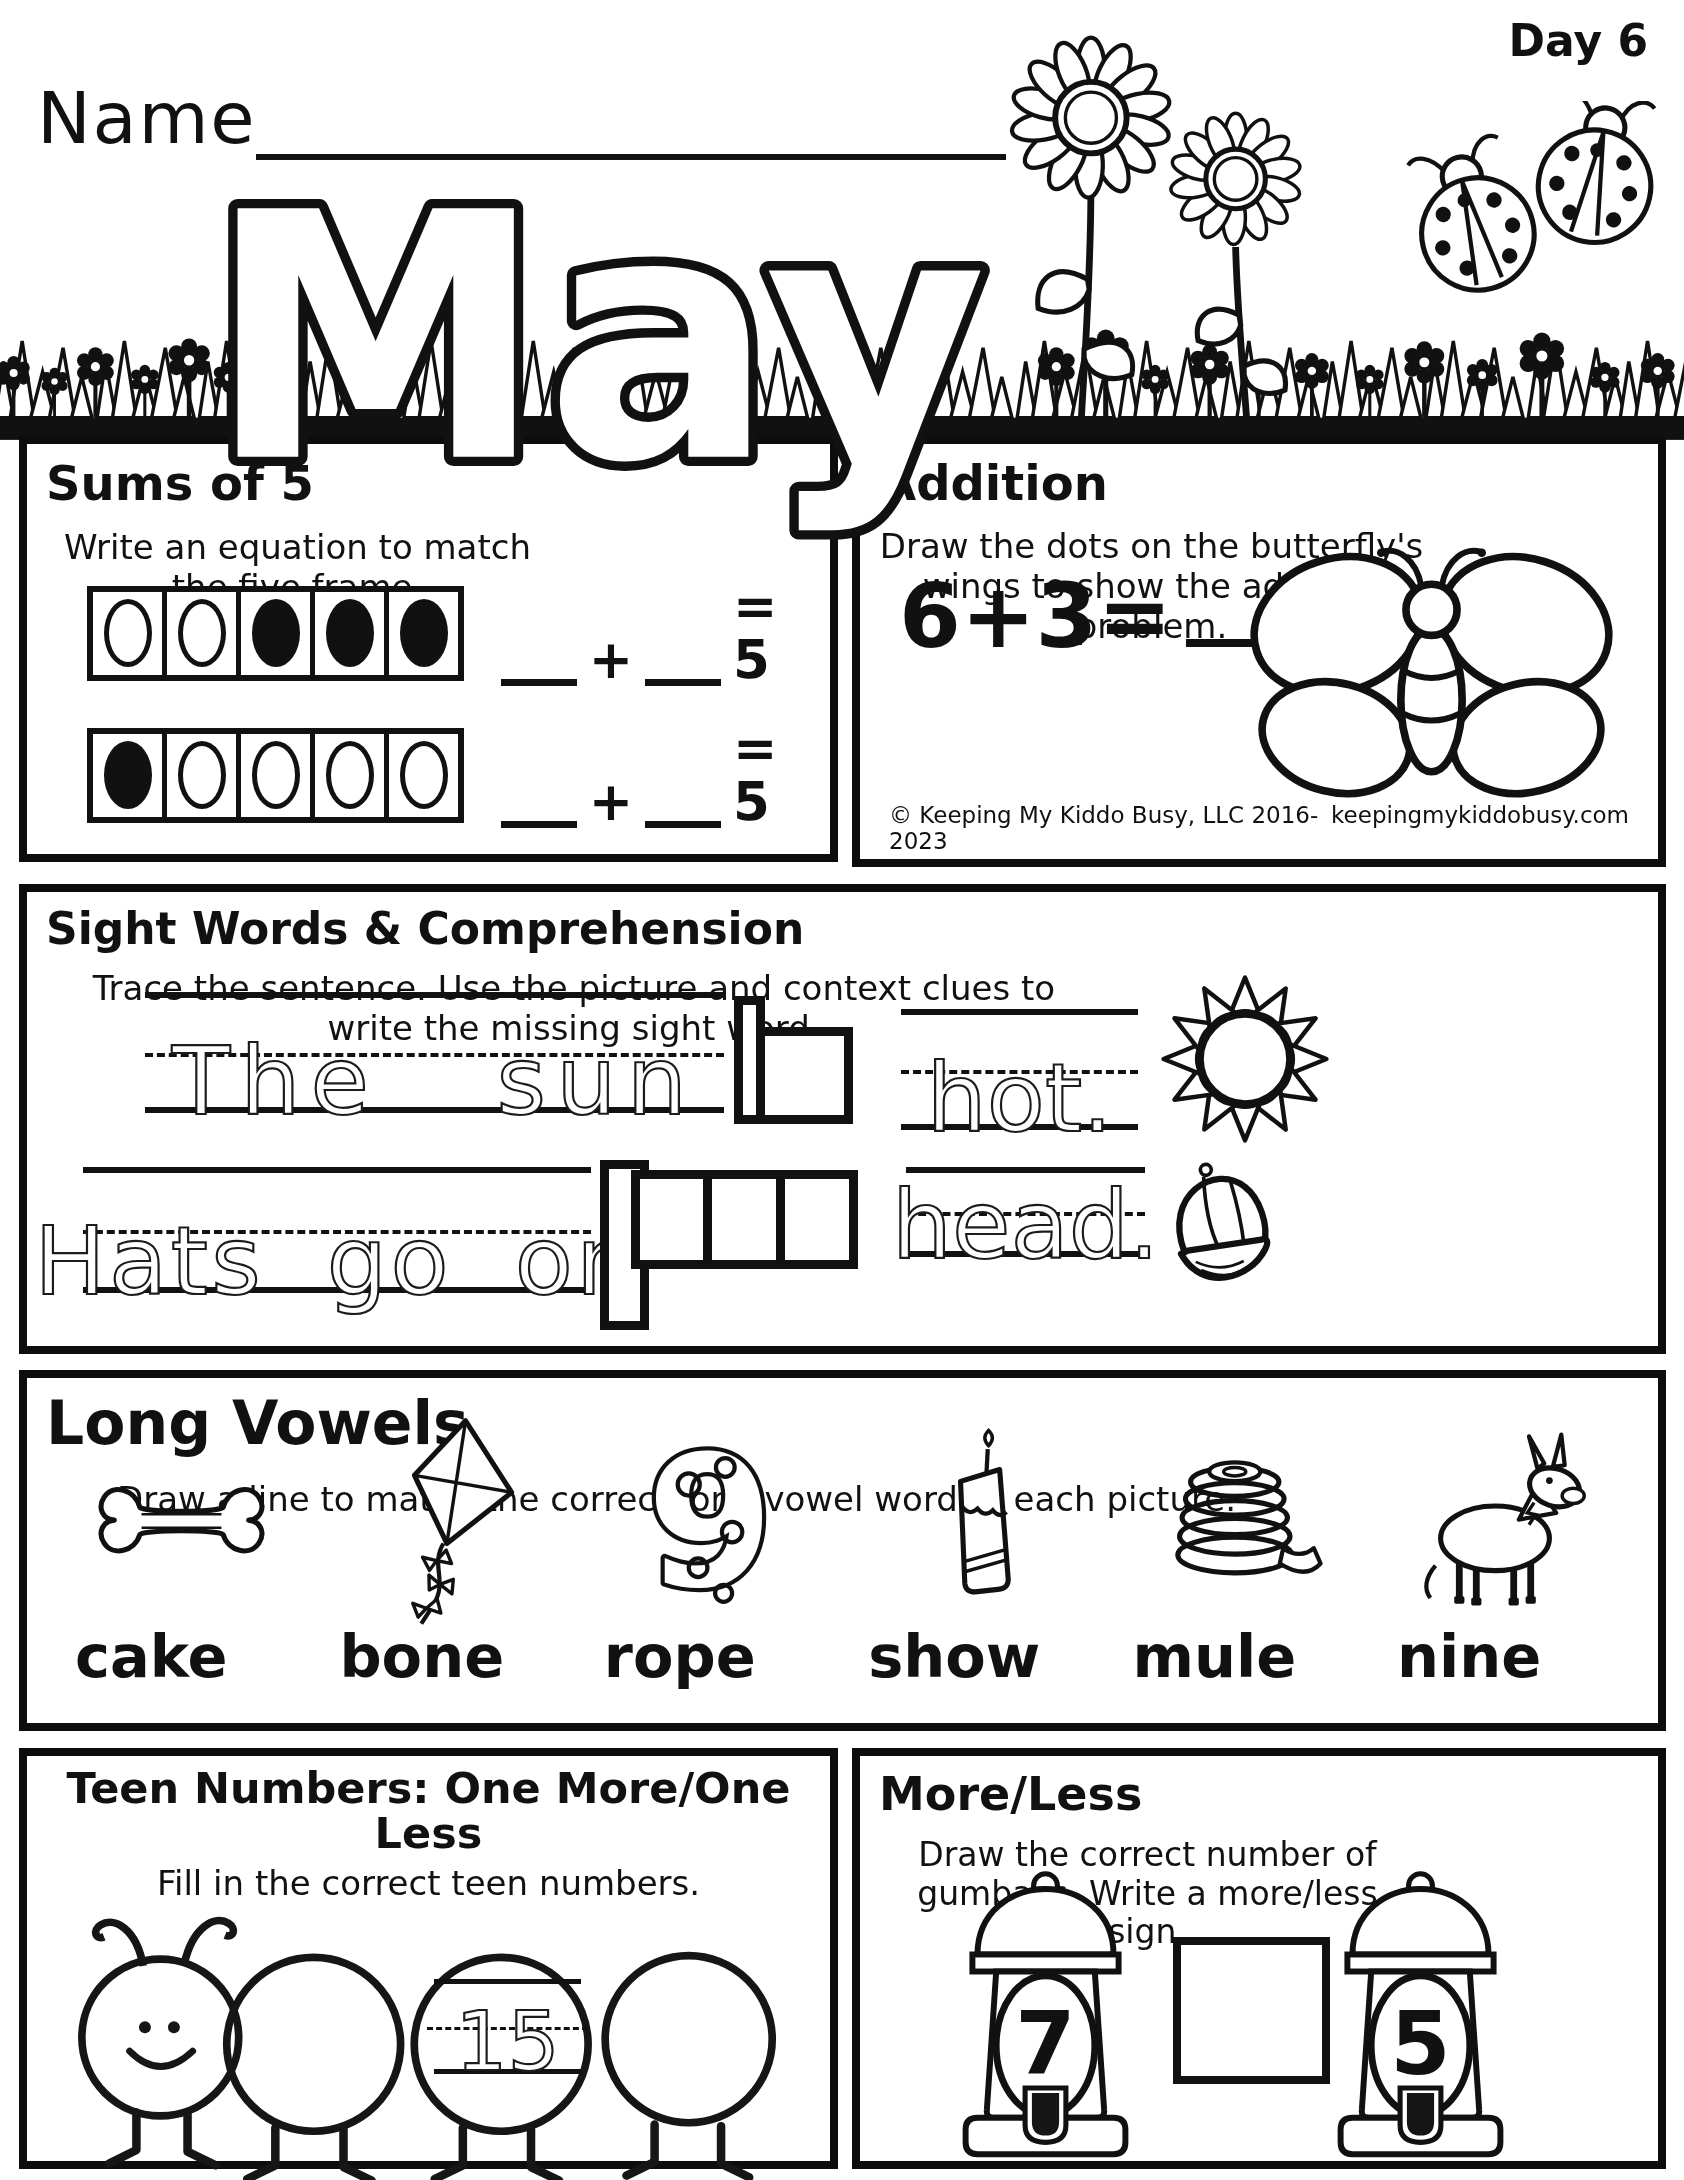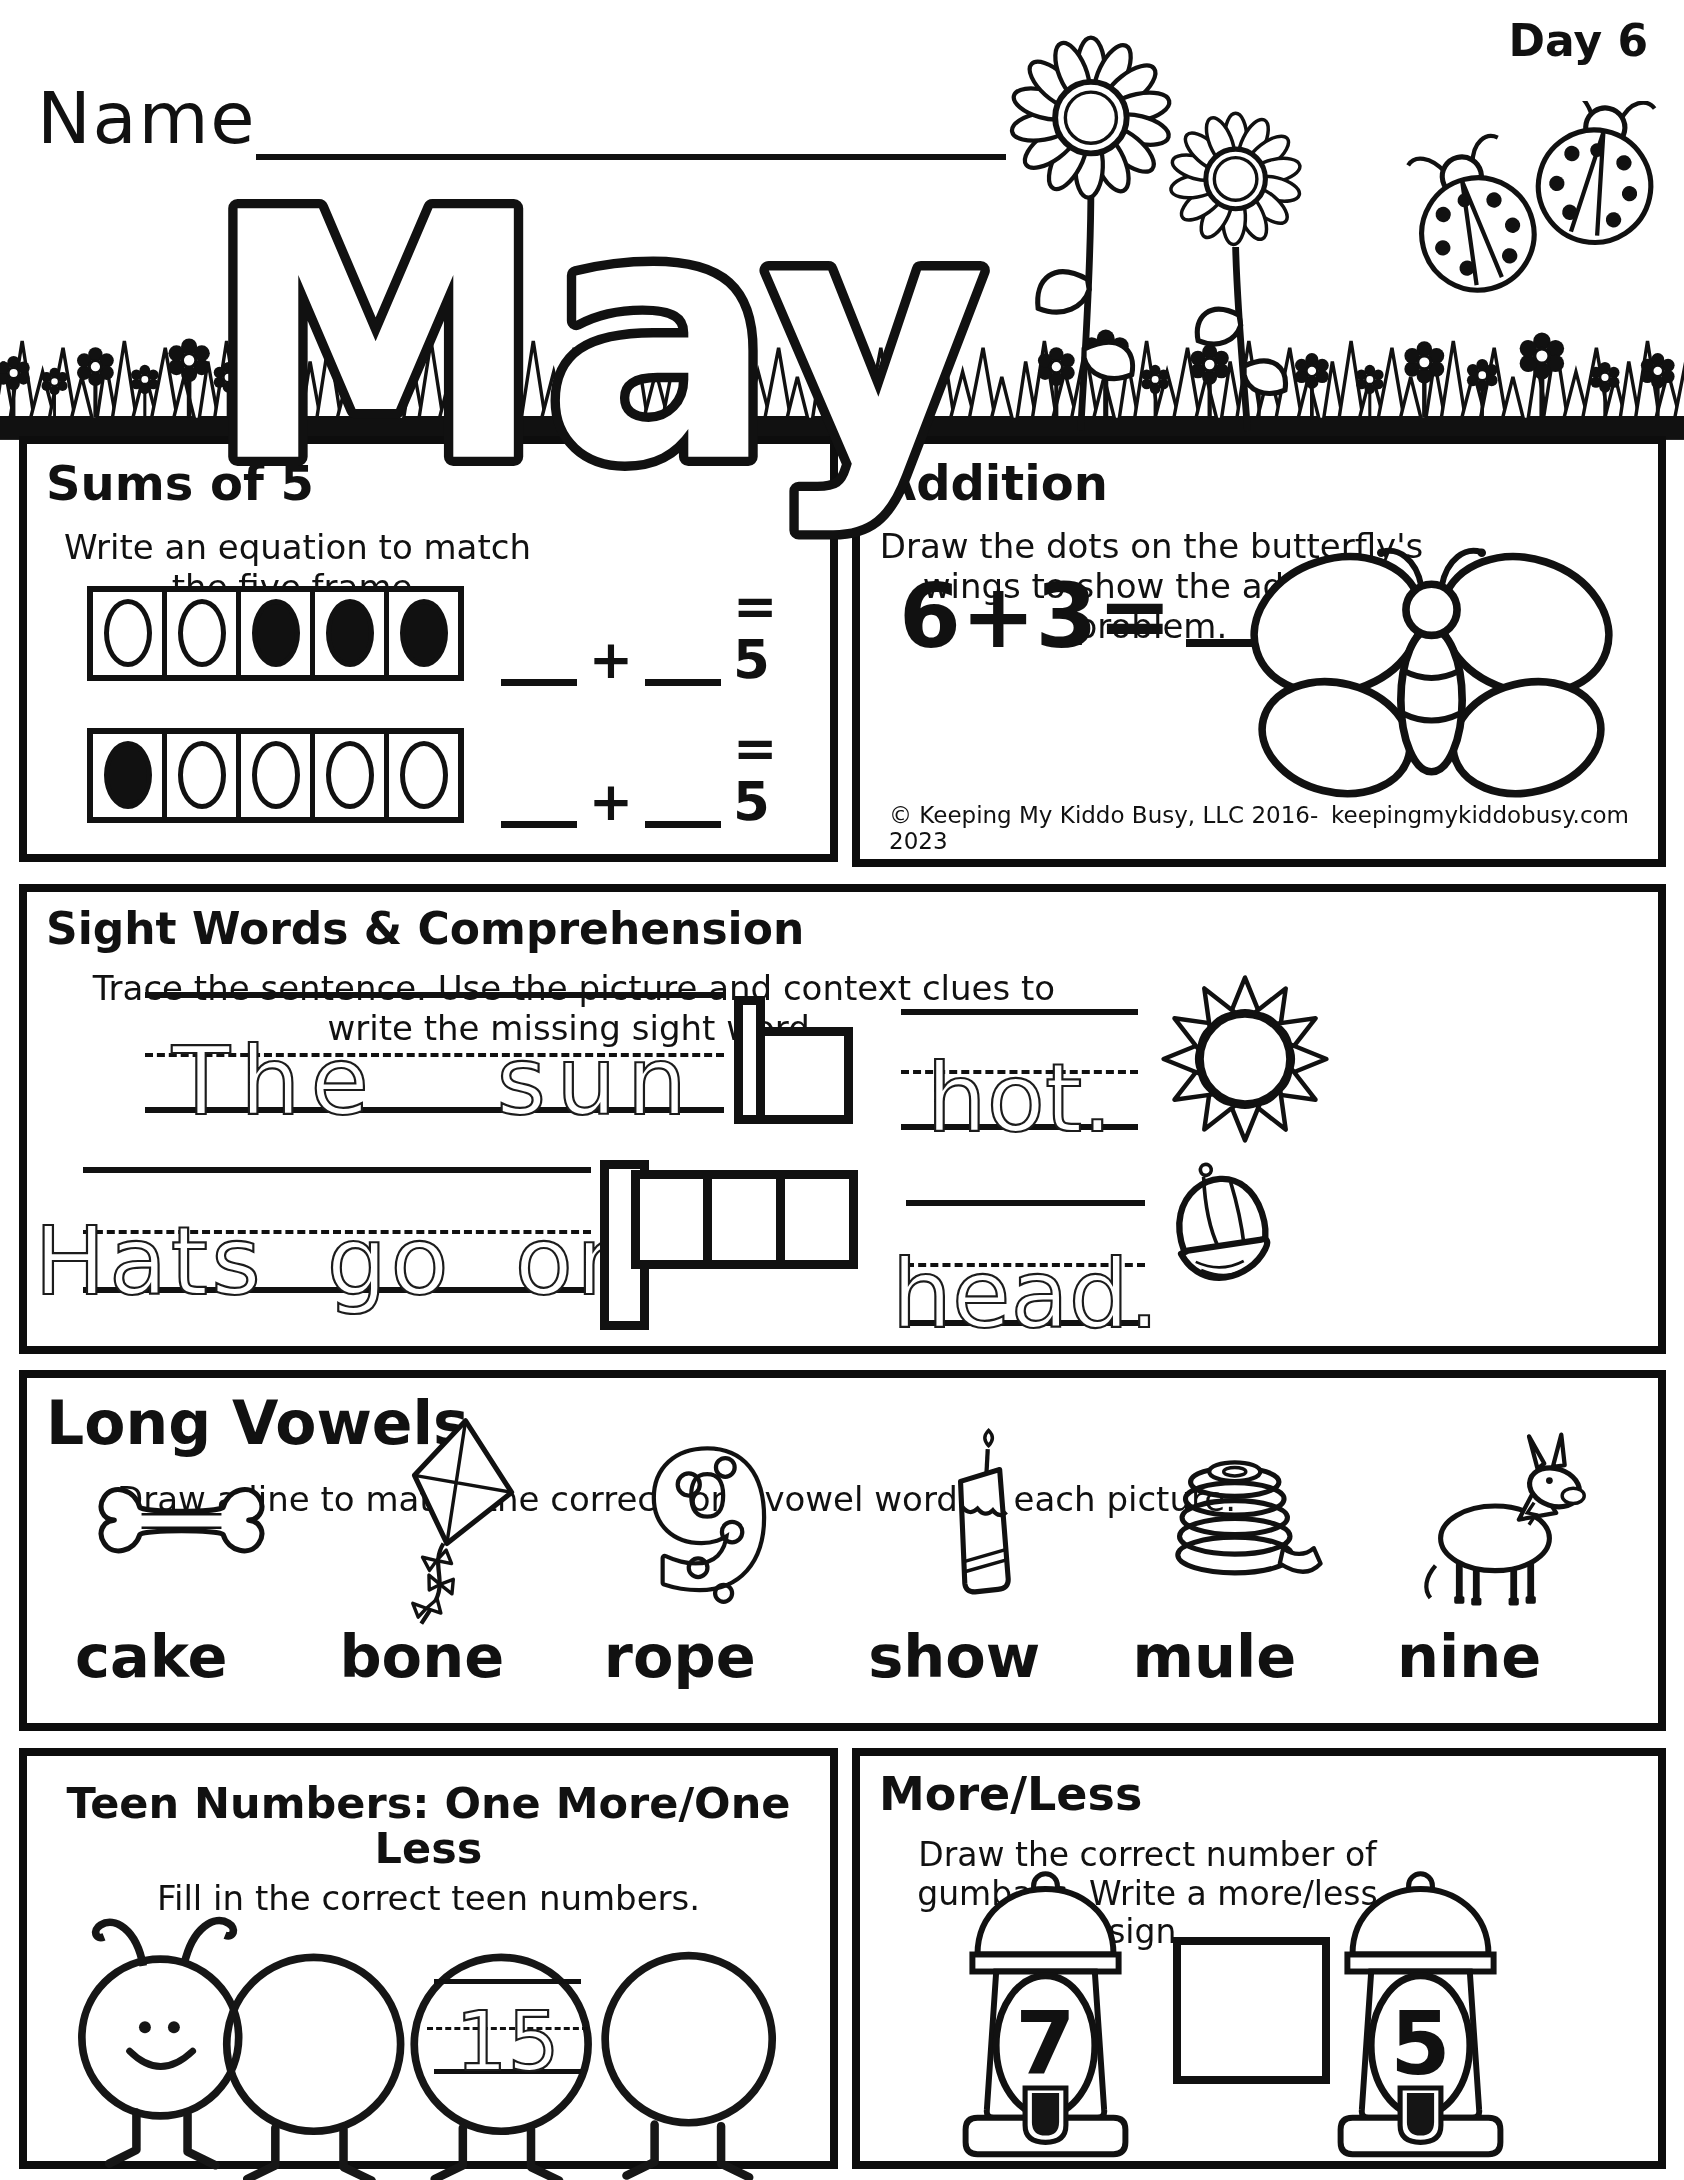--- a/index.html
+++ b/index.html
@@ -32,21 +32,21 @@
   .panel-instr { font-weight:400; text-align:center; line-height:1.18; }
 
   #panel-sums .panel-title { font-size:48px; }
   #panel-sums .panel-instr { font-size:34px; width:503px; margin-top:3.4px; }
   #panel-addition .panel-title { font-size:48px; }
   #panel-addition .panel-instr { font-size:34px; width:545px; margin-top:1.7px; }
   #panel-sight .panel-title { font-size:44px; }
   #panel-sight .panel-instr { font-size:34px; width:988px; margin-left:34px; }
   #panel-vowels .panel-title { font-size:60px; }
   #panel-vowels .panel-instr { font-size:34px; width:1261px; margin-top:8.5px; }
-  #panel-teen .head-center { text-align:center; padding-top:25px; }
+  #panel-teen .head-center { text-align:center; padding-top:10px; }
   #panel-teen .panel-title { font-size:43px; display:block; }
   #panel-teen .panel-instr { font-size:34px; display:block; margin-top:6.8px; }
   #panel-moreless .panel-title { font-size:46px; }
   #panel-moreless .panel-instr { font-size:33px; width:537px; margin-top:1.7px; }
 
   
   .frame-row { position:absolute; left:60px; display:flex; align-items:center; gap:37px; }
   #frame-row-0 { top:136px; }
   #frame-row-1 { top:278px; }
   .five-frame { width:385px; height:95px; border:6px solid #111; display:flex; background:#fff; }
@@ -69,21 +69,21 @@
   .guide { position:absolute; border-top:6px solid #111; border-bottom:6px solid #111; }
   .guide .mid { position:absolute; top:50%; left:0; right:0; border-top:4.3px dashed #111; }
   .guide .word { position:absolute; left:50%; transform:translateX(-50%); bottom:-22px;
                  white-space:nowrap; font-size:95px; line-height:1; }
   .traced { color:#fff; -webkit-text-stroke:2.2px #1c1c1c; font-weight:400; }
   #s1-guide1 { left:118px; top:100px; width:579px; height:121px; }
   #s1-guide1 .word { letter-spacing:10.2px; word-spacing:77px; }
   #s1-guide2 { left:874px; top:117px; width:237px; height:121px; }
   #s2-guide1 { left:56px; top:275px; width:508px; height:126px; }
   #s2-guide1 .word { letter-spacing:3.4px; word-spacing:29px; }
-  #s2-guide2 { left:879px; top:275px; width:239px; height:126px;margin-top:33px; }
+  #s2-guide2 { left:879px; top:275px; width:239px; height:90px; }
   .wbox { background:#fff; border:9.4px solid #111; }
   #shape-is { position:absolute; left:707px; top:104px; display:flex; align-items:flex-end; }
   #shape-is .b1 { width:31px; height:128px; }
   #shape-is .b2 { width:97px; height:97px; margin-left:-9.4px; }
   #shape-your { position:absolute; left:573px; top:268px; width:294px; height:175px; }
   #shape-your .b1 { position:absolute; left:0; top:0; width:49px; height:170px; }
   #shape-your .shorts { position:absolute; left:40px; top:10.2px; display:flex; }
   #shape-your .shorts .wbox { width:82px; height:99px; margin-left:-9.4px; }
   .sun-svg { position:absolute; left:1133px; top:82px; }
   .cap-svg { position:absolute; left:1131px; top:264px; }

